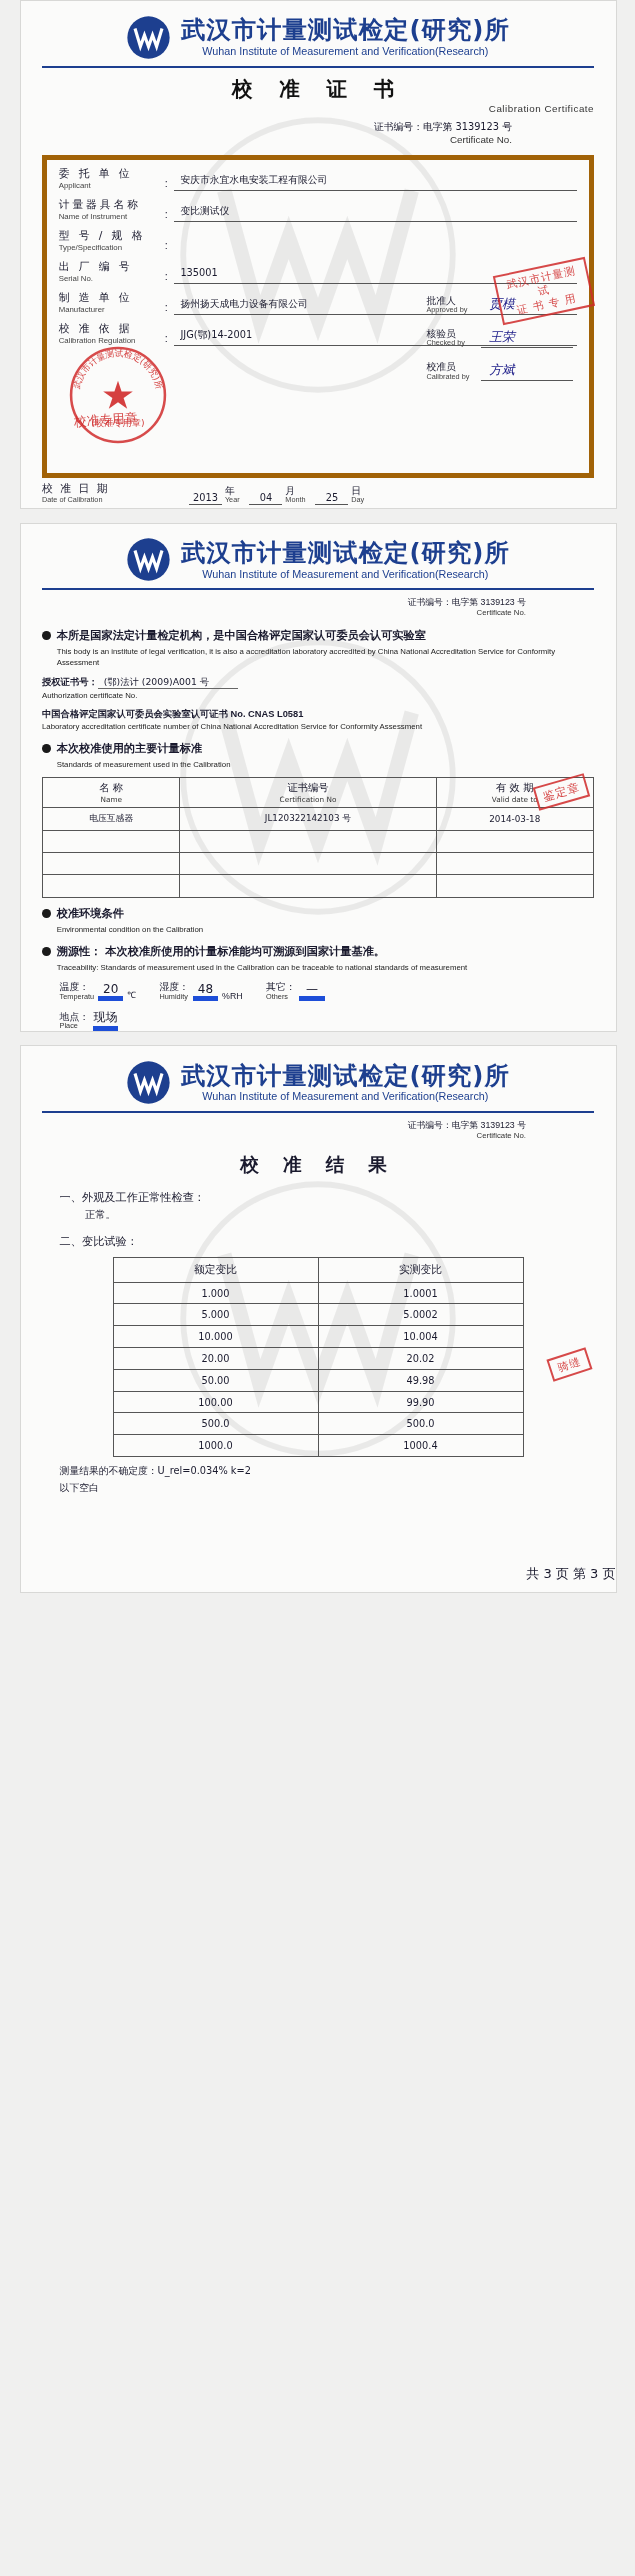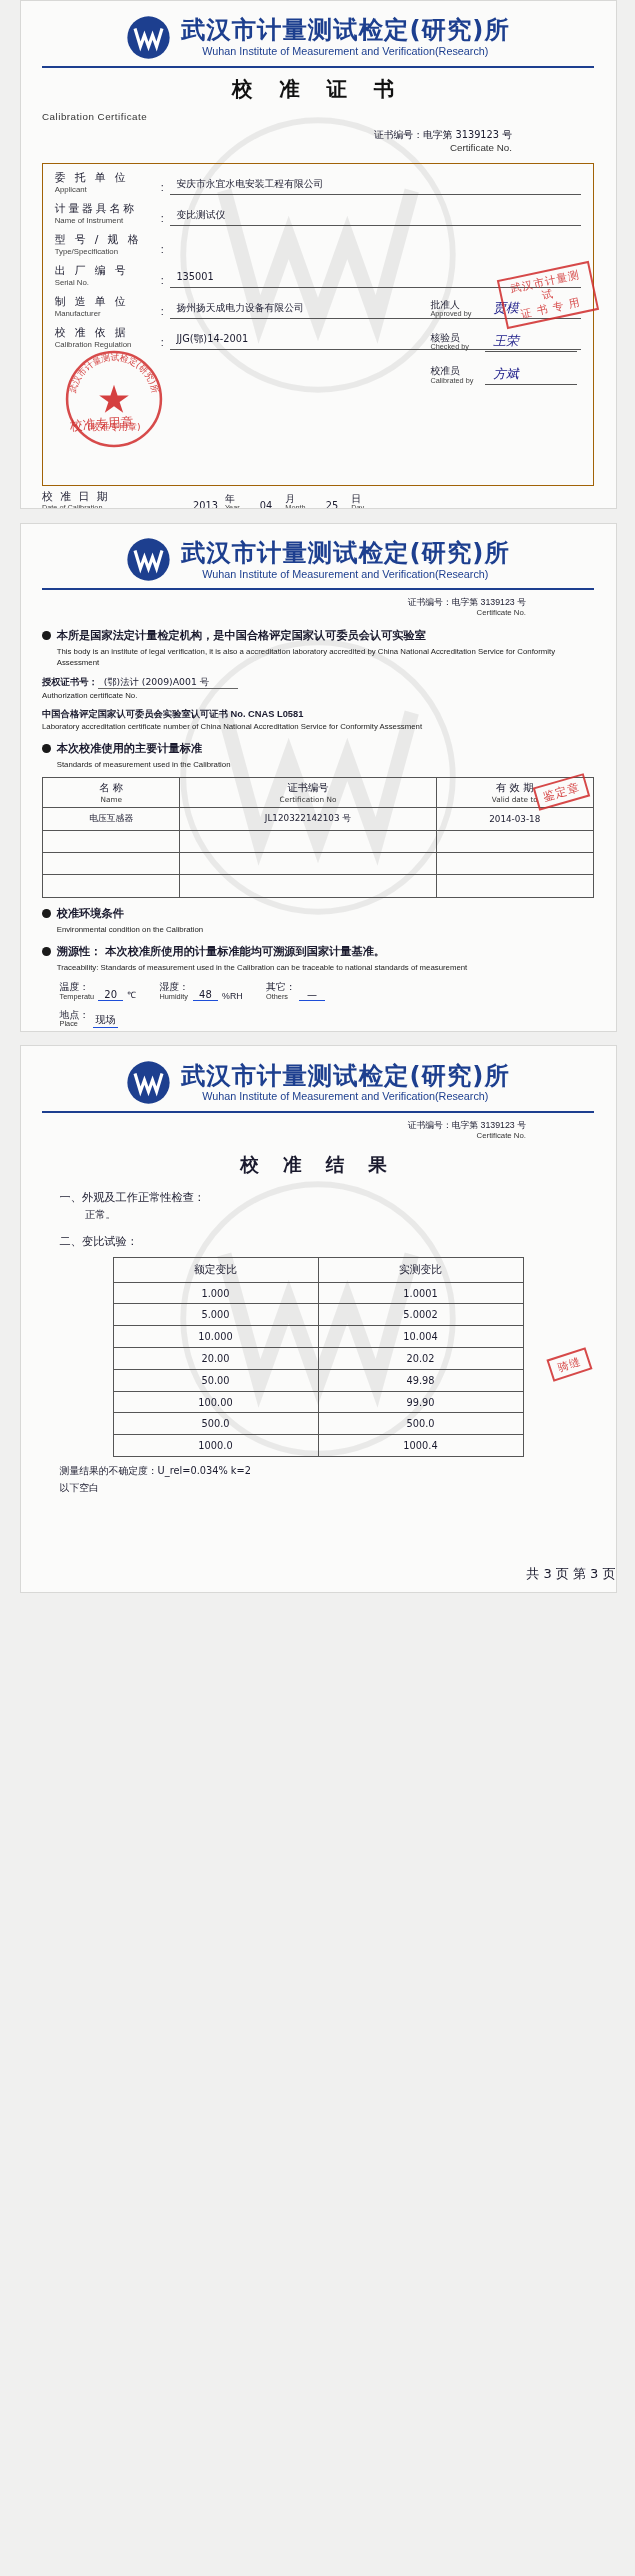--- a/index.html
+++ b/index.html
@@ -82,40 +82,40 @@
   .cert-title {
     text-align: center;
     font-family: "DejaVu Sans", sans-serif;
     font-size: 20.5px;
     font-weight: bold;
     letter-spacing: 9.8px;
     color: #111;
     margin-top: 7.8px;
   }
   .cert-title-en {
-    text-align: left;
+    text-align: right;
     font-size: 9.8px;
     color: #333;
-    margin-top: 8px;
+    margin-top: 0;
     letter-spacing: 0.5px;
   }
 
   .certno-line {
     text-align: right;
     font-size: 9.8px;
     line-height: 1.35;
     margin-top: 5.9px;
     padding-right: 82px;
   }
   .certno-line .cn { font-family:"DejaVu Sans", sans-serif; }
   .certno-line .en { color:#333; }
 
   
   .frame {
-    border: 1px solid #a16207;
+    border: 5px solid #a16207;
     margin-top: 7.8px;
     padding: 7.8px 11.7px 9.8px 11.7px;
     position: relative;
     min-height: 323px;
     box-sizing: border-box;
   }
   .field-row {
     display: flex;
     align-items: flex-end;
     margin-bottom: 7.8px;
@@ -303,21 +303,21 @@
     align-items: flex-end;
     font-size: 9.3px;
     margin-top: 7.8px;
     padding-left: 17.6px;
     gap: 5.9px;
   }
   .env-cell { display:flex; align-items:flex-end; gap: 3.9px; margin-right: 17.6px;}
   .env-lab { line-height:1.15; }
   .env-lab .cn{font-family:"DejaVu Sans", sans-serif; font-size:9.8px; display:block;}
   .env-lab .en{font-size:7.3px; color:#333; display:block;}
-  .env-val { border-bottom: 1px solid #1d4ed8; min-width: 25.4px; text-align:center; font-family:"DejaVu Sans", sans-serif; font-size: 10px;}
+  .env-val { border-bottom: 5px solid #1d4ed8; min-width: 25.4px; text-align:center; font-family:"DejaVu Sans", sans-serif; font-size: 12px;}
   .env-unit { font-size: 8.8px; }
 
   
   .result-title {
     text-align: center;
     font-family: "DejaVu Sans", sans-serif;
     font-size: 18.6px;
     font-weight: bold;
     letter-spacing: 8.8px;
     margin-top: 9.8px;

